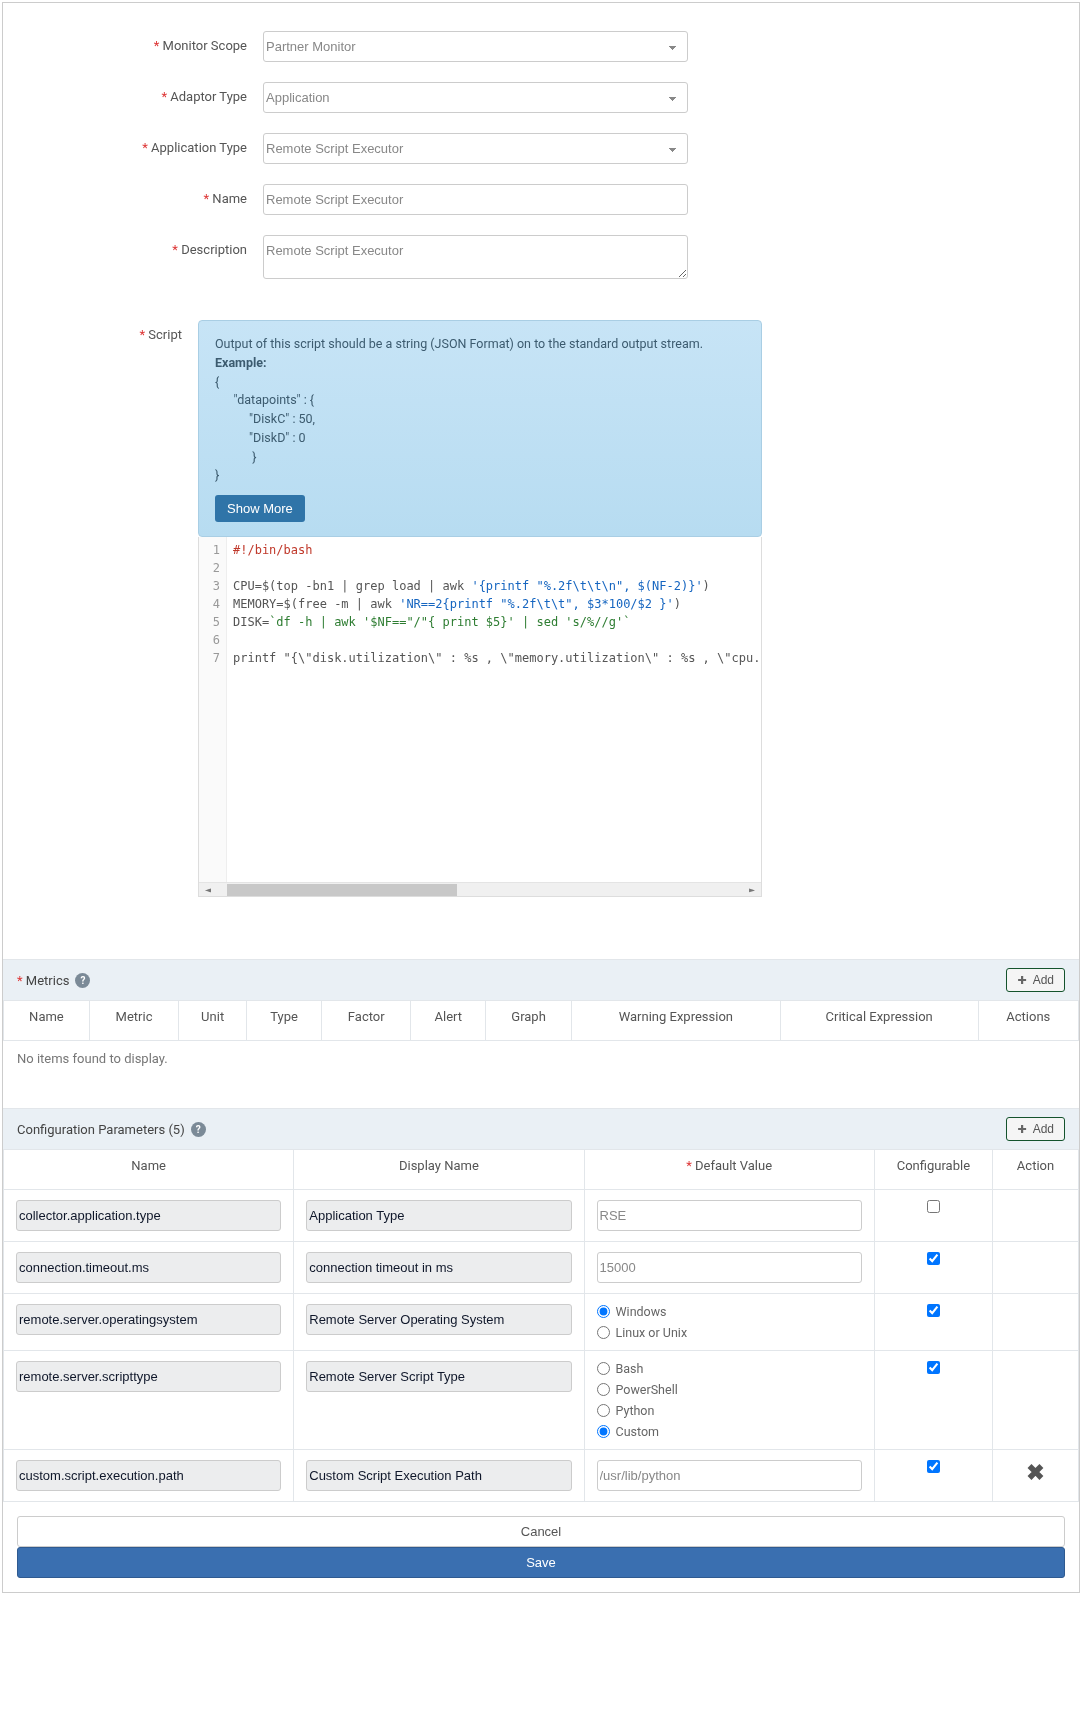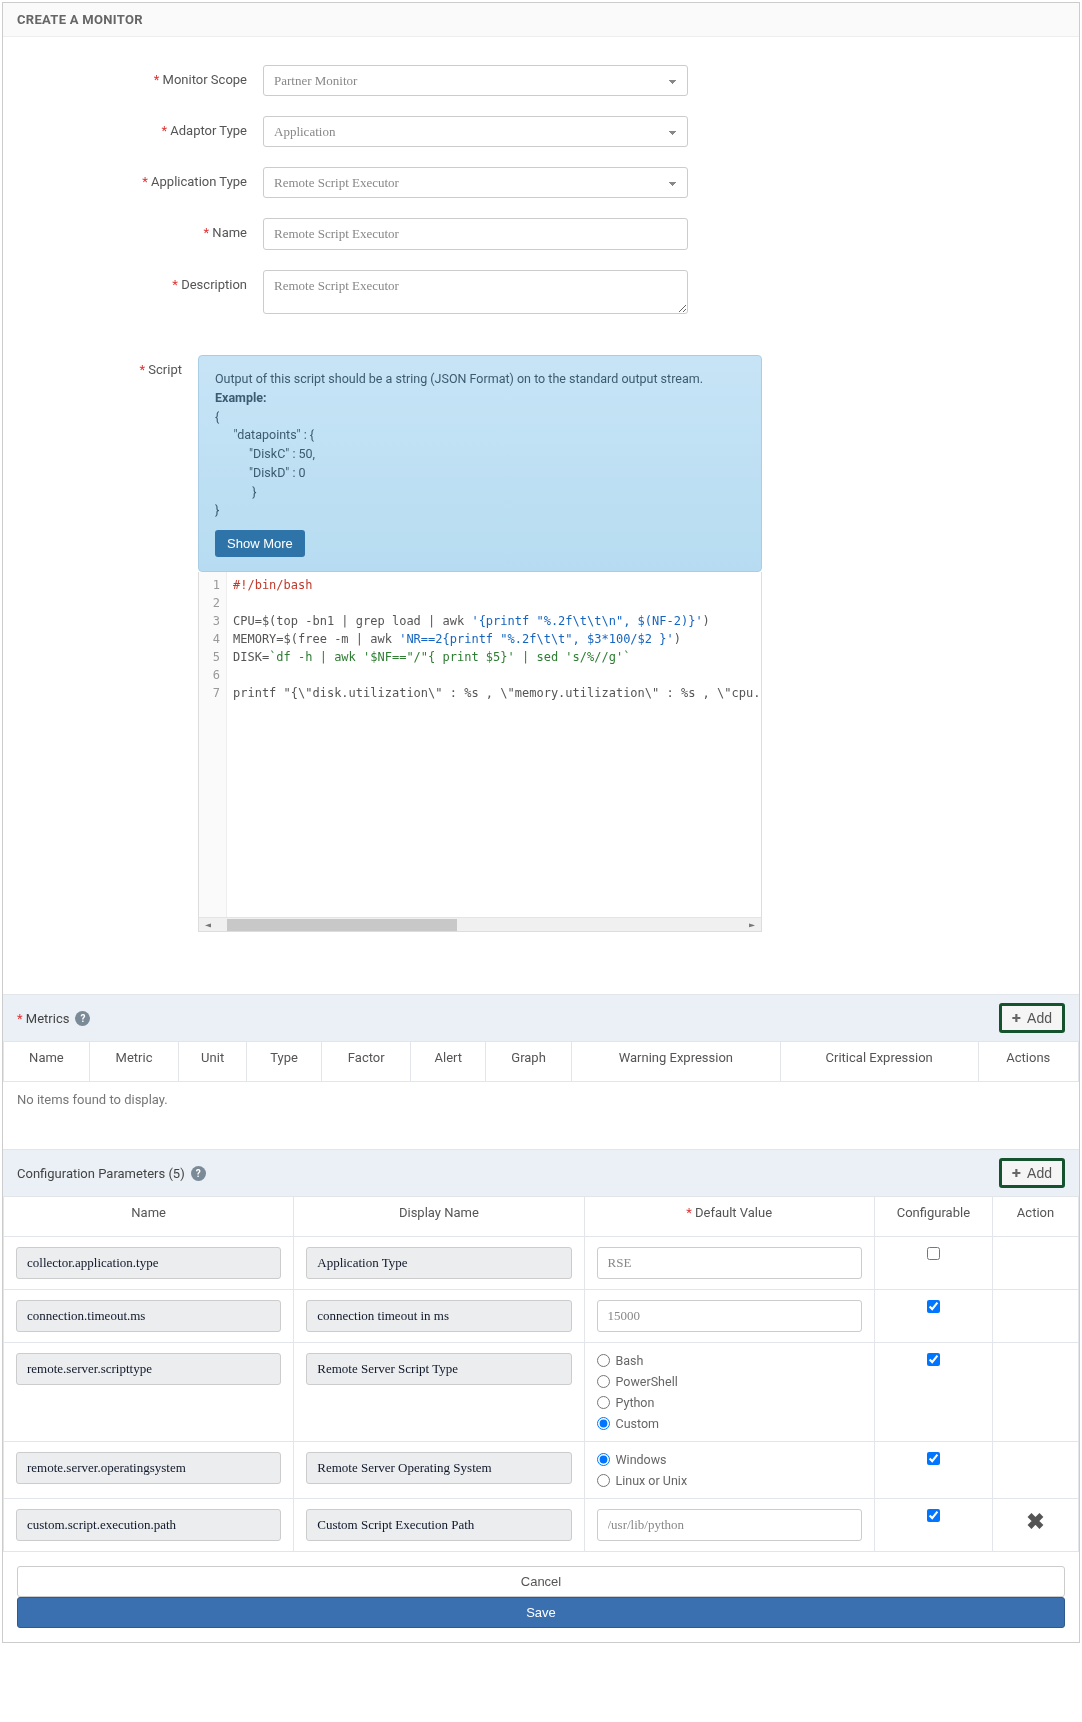--- a/index.html
+++ b/index.html
@@ -31,24 +31,24 @@
     text-align: right;
     padding-right: 16px;
     padding-top: 7px;
     font-size: 13px;
     color: #555;
   }
   .req::before { content: "* "; color: #d33; }
   .form-ctrl { width: 425px; }
   input[type="text"], textarea, select {
     width: 100%;
-    padding: 7px 10px;
+    padding: 7px 2px;
     border: 1px solid #ccc;
     border-radius: 3px;
-    font-family: Liberation Serif, serif;
+    font-family: Liberation Sans, sans-serif;
     font-size: 13px;
     color: #888;
     background: #fff;
   }
   select {
     appearance: none;
     background-image: linear-gradient(45deg, transparent 50%, #888 50%), linear-gradient(135deg, #888 50%, transparent 50%);
     background-position: calc(100% - 14px) 14px, calc(100% - 10px) 14px;
     background-size: 4px 4px, 4px 4px;
     background-repeat: no-repeat;
@@ -125,24 +125,24 @@
     justify-content: space-between;
   }
   .section-title { font-size: 13px; color: #444; display: flex; align-items: center; gap: 6px; }
   .help-icon {
     display: inline-flex; align-items: center; justify-content: center;
     width: 15px; height: 15px; border-radius: 50%;
     background: #7b8a97; color: #fff; font-size: 10px; font-weight: 700;
   }
   .add-btn {
     background: #f5f5f5;
-    border: 3px solid #14532d;
+    border: 1px solid #14532d;
     border-radius: 3px;
     padding: 4px 10px;
-    font-size: 14px;
+    font-size: 12px;
     color: #555;
     cursor: pointer;
     display: inline-flex;
     align-items: center;
     gap: 6px;
   }
   .add-btn::before { content: "✚"; font-size: 11px; color: #666; }
   table.grid {
     width: 100%;
     border-collapse: collapse;
@@ -190,21 +190,20 @@
     font-size: 13px;
     cursor: pointer;
   }
   .btn-cancel { background: #fff; border: 1px solid #ccc; color: #555; }
   .btn-save { background: #3a6fb0; border: 1px solid #2f5a90; color: #fff; padding-left: 20px; padding-right: 20px; }
 </style>
 </head>
 <body>
 
 <div class="wrapper">
-  <div class="panel-title">CREATE A MONITOR</div>
 
   <div class="form-area">
     <div class="form-row">
       <div class="form-label req">Monitor Scope</div>
       <div class="form-ctrl">
         <select>
           <option>Partner Monitor</option>
         </select>
       </div>
     </div>
@@ -336,57 +335,57 @@
             <td class="action-cell"></td>
           </tr>
           <tr>
             <td><input type="text" class="cfg-input ro" readonly="" value="connection.timeout.ms" style=""></td>
             <td><input type="text" class="cfg-input ro" readonly="" value="connection timeout in ms" style=""></td>
             <td><input type="text" class="cfg-input" value="15000" style=""></td>
             <td class="chk-cell"><input type="checkbox" checked="" style=""></td>
             <td class="action-cell"></td>
           </tr>
           <tr>
+            <td><input type="text" class="cfg-input ro" readonly="" value="remote.server.operatingsystem" style=""></td>
+            <td><input type="text" class="cfg-input ro" readonly="" value="Remote Server Operating System" style=""></td>
+            <td>
+              <div class="radio-list">
+                <label>
+                  <input type="radio" name="cfgradio2" checked="" style="">
+                  <span>Windows</span>
+                </label>
+                <label>
+                  <input type="radio" name="cfgradio2" style="">
+                  <span>Linux or Unix</span>
+                </label>
+              </div>
+            </td>
+            <td class="chk-cell"><input type="checkbox" checked="" style=""></td>
+            <td class="action-cell"></td>
+          </tr>
+          <tr>
             <td><input type="text" class="cfg-input ro" readonly="" value="remote.server.scripttype" style=""></td>
             <td><input type="text" class="cfg-input ro" readonly="" value="Remote Server Script Type" style=""></td>
             <td>
               <div class="radio-list">
                 <label>
                   <input type="radio" name="cfgradio3" style="">
                   <span>Bash</span>
                 </label>
                 <label>
                   <input type="radio" name="cfgradio3" style="">
                   <span>PowerShell</span>
                 </label>
                 <label>
                   <input type="radio" name="cfgradio3" style="">
                   <span>Python</span>
                 </label>
                 <label>
                   <input type="radio" name="cfgradio3" checked="" style="">
                   <span>Custom</span>
-                </label>
-              </div>
-            </td>
-            <td class="chk-cell"><input type="checkbox" checked="" style=""></td>
-            <td class="action-cell"></td>
-          </tr>
-          <tr>
-            <td><input type="text" class="cfg-input ro" readonly="" value="remote.server.operatingsystem" style=""></td>
-            <td><input type="text" class="cfg-input ro" readonly="" value="Remote Server Operating System" style=""></td>
-            <td>
-              <div class="radio-list">
-                <label>
-                  <input type="radio" name="cfgradio2" checked="" style="">
-                  <span>Windows</span>
-                </label>
-                <label>
-                  <input type="radio" name="cfgradio2" style="">
-                  <span>Linux or Unix</span>
                 </label>
               </div>
             </td>
             <td class="chk-cell"><input type="checkbox" checked="" style=""></td>
             <td class="action-cell"></td>
           </tr>
           <tr>
             <td><input type="text" class="cfg-input ro" readonly="" value="custom.script.execution.path" style=""></td>
             <td><input type="text" class="cfg-input ro" readonly="" value="Custom Script Execution Path" style=""></td>
             <td><input type="text" class="cfg-input" value="/usr/lib/python" style=""></td>

